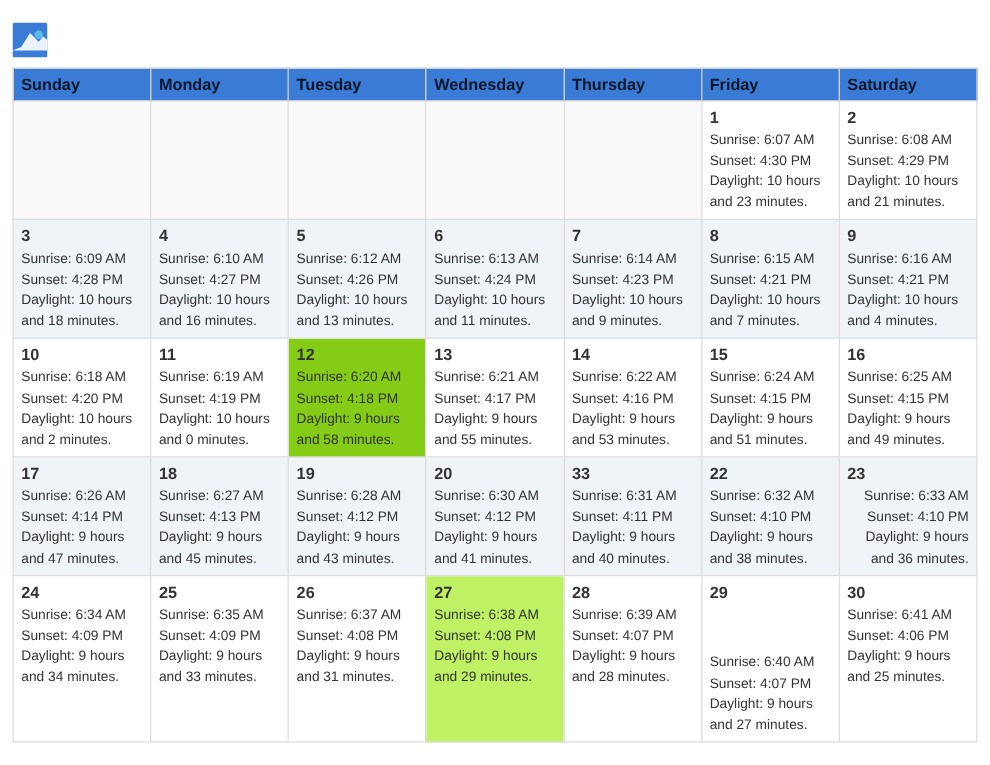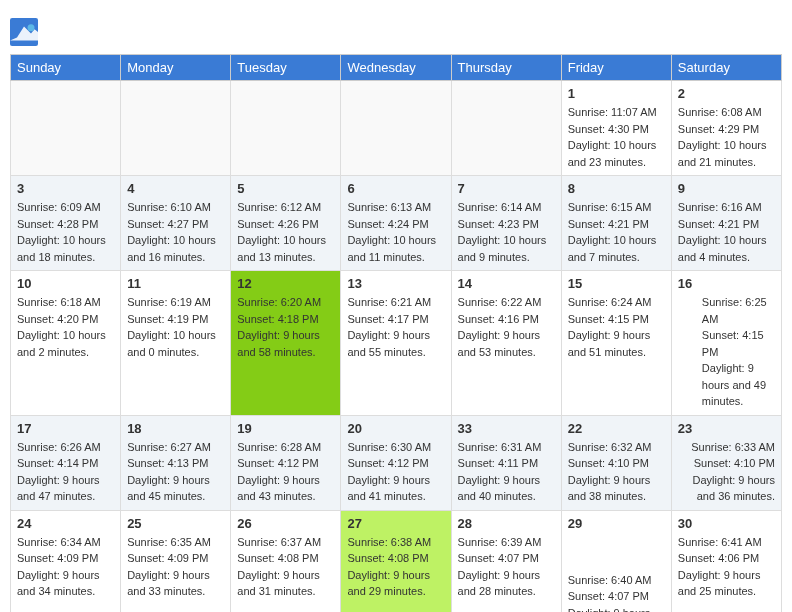--- a/index.html
+++ b/index.html
@@ -53,25 +53,25 @@
       font-size: 16px;
       color: #555;
     }
     .calendar-table {
       width: 100%;
       border-collapse: collapse;
       table-layout: fixed;
     }
     .calendar-table th {
       background-color: #3a7bd5;
-      color: #ffffff;
+      color: #0f172a;
       text-align: left;
       padding: 5px 6px;
       font-size: 13px;
-      font-weight: normal;
+      font-weight: bold;
       border: 1px solid #ccc;
     }
     .calendar-table td {
       vertical-align: top;
       padding: 5px 6px;
       border: 1px solid #ddd;
       font-size: 11px;
       color: #333;
       height: 90px;
       background: #fff;
@@ -127,21 +127,21 @@
   </thead>
   <tbody id="calendar-body">
   <tr>
         <td class="empty"></td>
         <td class="empty"></td>
         <td class="empty"></td>
         <td class="empty"></td>
         <td class="empty"></td>
         <td style="background: rgb(255, 255, 255);">
           <div class="day-number">1</div>
-          <div class="day-info" style="white-space: pre-line;">Sunrise: 11:07 AM
+          <div class="day-info" style="white-space: pre-line;">Sunrise: 6:07 AM
 Sunset: 4:30 PM
 Daylight: 10 hours and 23 minutes.</div>
         </td>
         <td style="background: rgb(255, 255, 255);">
           <div class="day-number">2</div>
           <div class="day-info" style="white-space: pre-line;">Sunrise: 6:08 AM
 Sunset: 4:29 PM
 Daylight: 10 hours and 21 minutes.</div>
         </td>
       </tr>
@@ -221,21 +221,21 @@
 Daylight: 9 hours and 53 minutes.</div>
         </td>
         <td style="background: rgb(255, 255, 255);">
           <div class="day-number">15</div>
           <div class="day-info" style="white-space: pre-line;">Sunrise: 6:24 AM
 Sunset: 4:15 PM
 Daylight: 9 hours and 51 minutes.</div>
         </td>
         <td style="background: rgb(255, 255, 255);">
           <div class="day-number">16</div>
-          <div class="day-info" style="white-space: pre-line; margin-left: 24px;">Sunrise: 6:25 AM
+          <div class="day-info" style="white-space: pre-line;">Sunrise: 6:25 AM
 Sunset: 4:15 PM
 Daylight: 9 hours and 49 minutes.</div>
         </td>
       </tr>
       <tr>
         <td style="background: rgb(240, 244, 248);">
           <div class="day-number">17</div>
           <div class="day-info" style="white-space: pre-line;">Sunrise: 6:26 AM
 Sunset: 4:14 PM
 Daylight: 9 hours and 47 minutes.</div>

